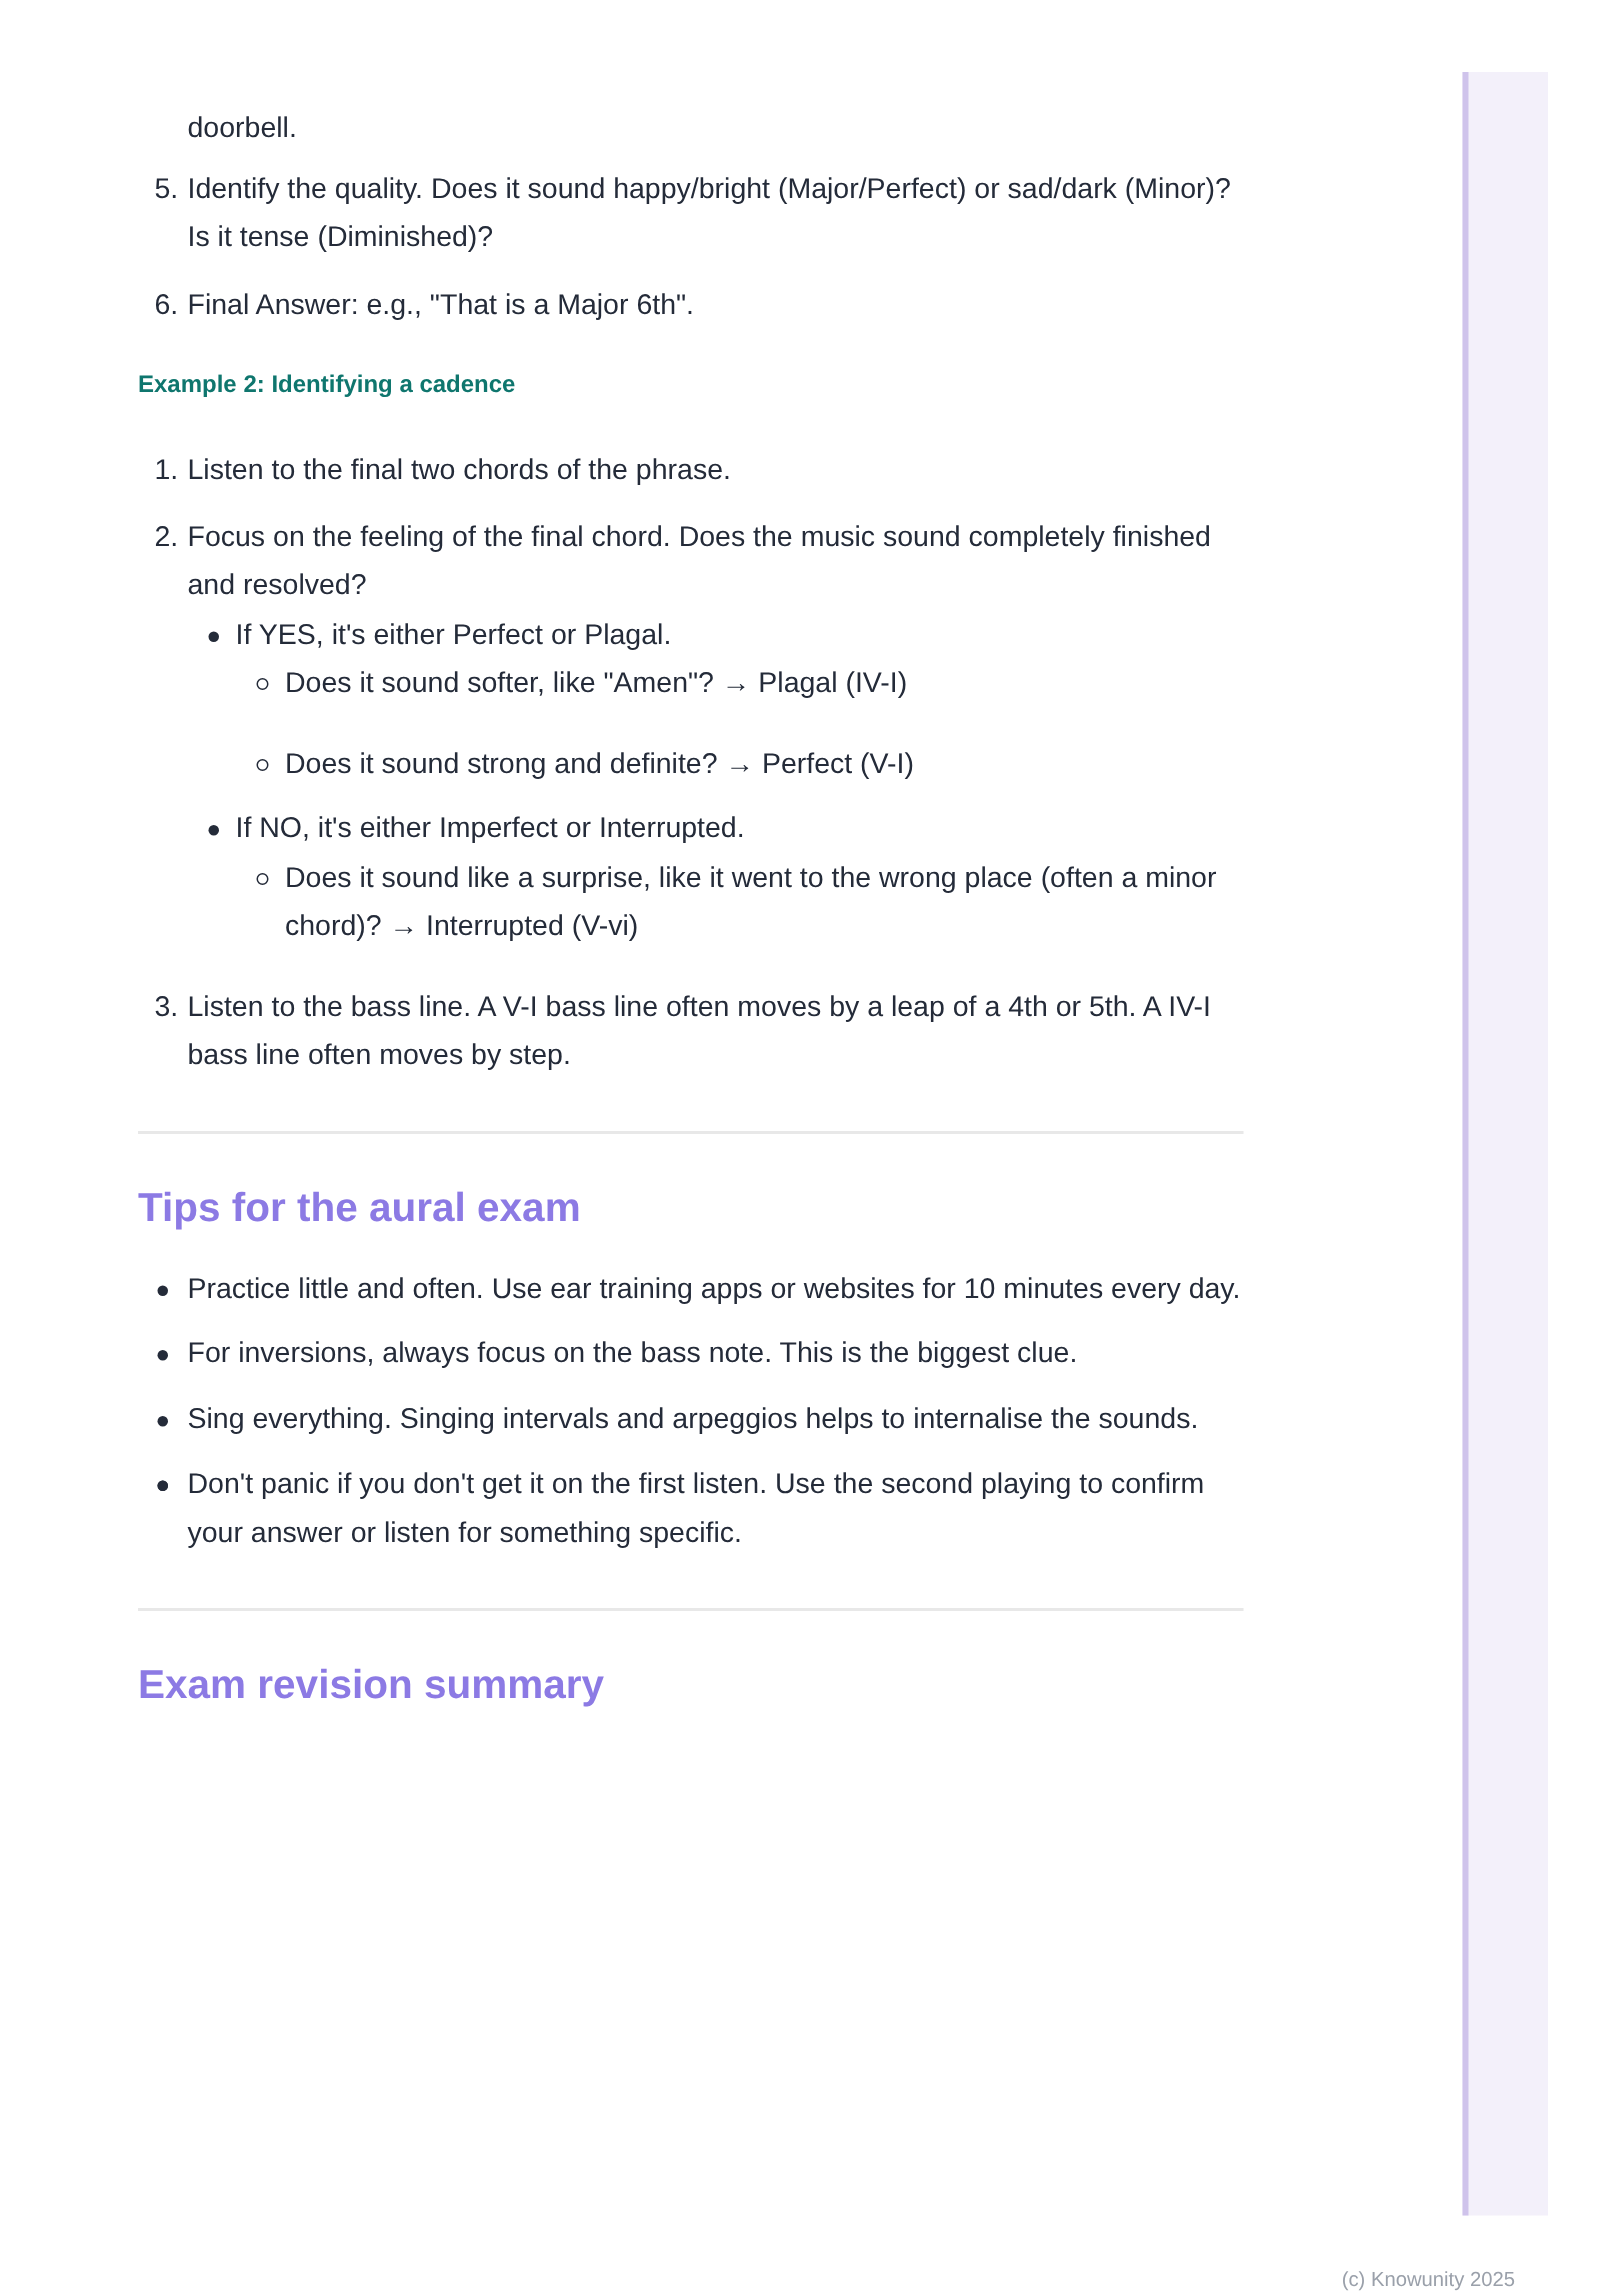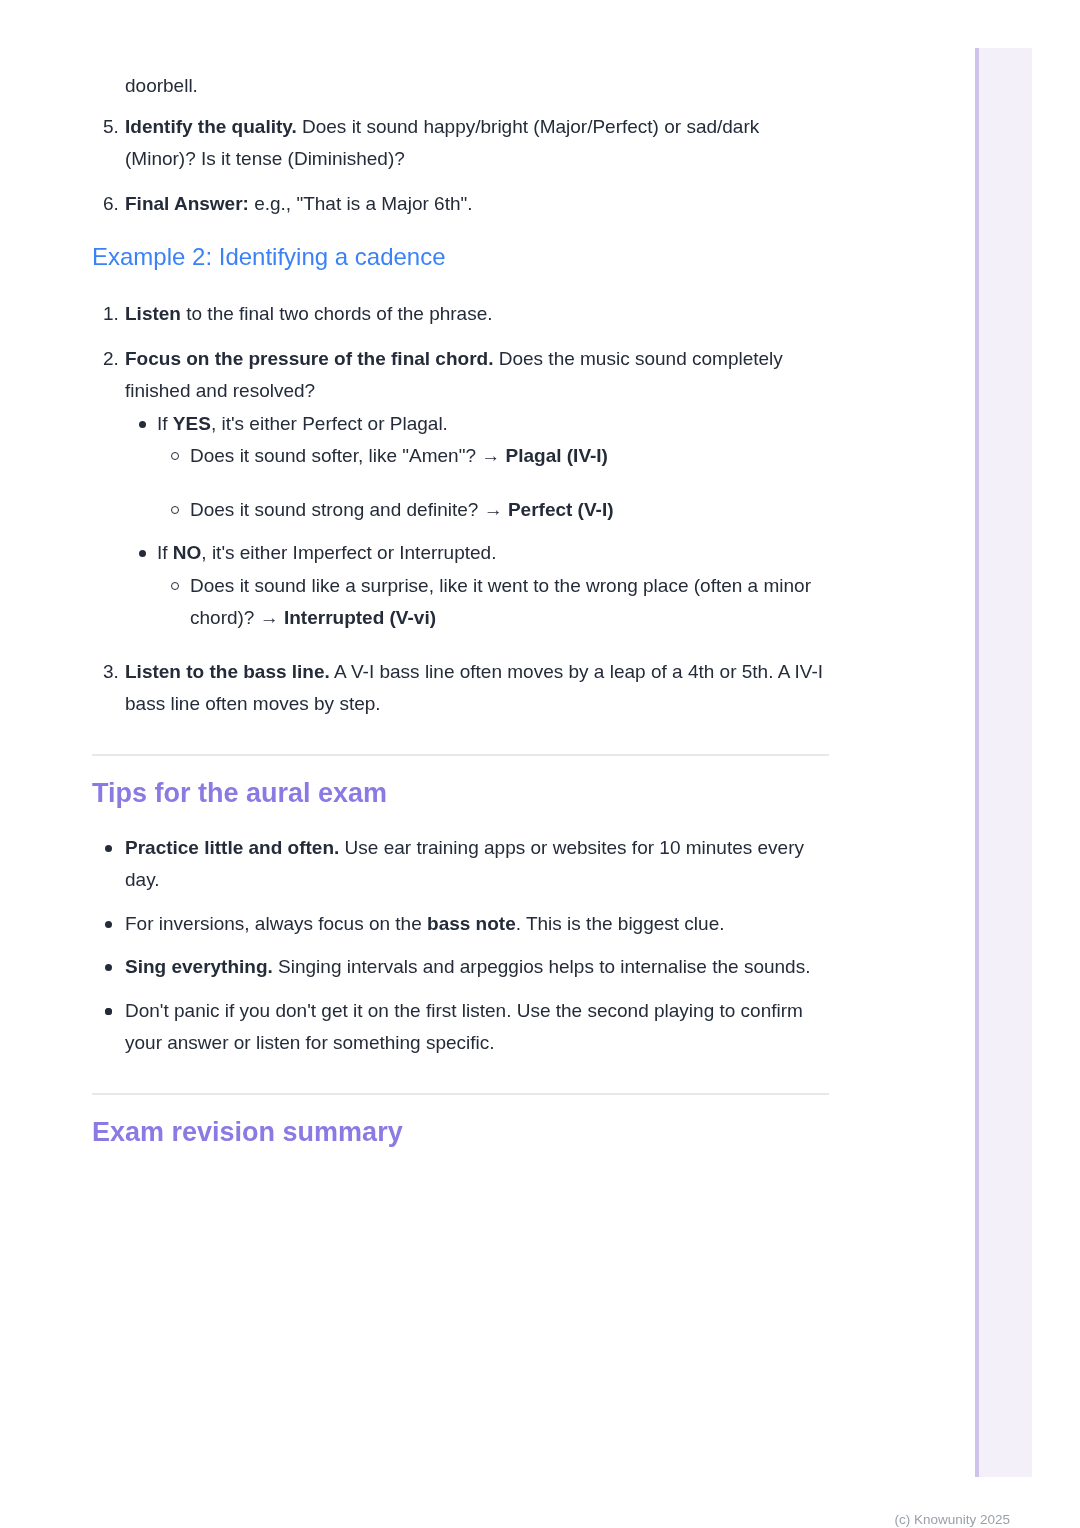--- a/index.html
+++ b/index.html
@@ -23,32 +23,32 @@
   .li-num{padding-left:33px;}
   .li-b1{padding-left:33px;}
   .li-b1n{padding-left:65px;}
   .li-b2{padding-left:98px;}
   .num{position:absolute;left:11px;top:0;}
   .bullet{position:absolute;box-sizing:border-box;}
   .dot{width:7px;height:7px;border-radius:50%;background:#242b39;top:13px;}
   .li-b1 .dot{left:13px;}
   .li-b1n .dot{left:47px;}
   .ring{width:8px;height:8px;border-radius:50%;border:1.6px solid #242b39;background:transparent;top:12px;left:79px;}
-  .b{font-weight:700;}
+  .b{font-weight:400;}
   .mb0{margin-bottom:0;}
   .mb11{margin-bottom:11px;}
   .mb21{margin-bottom:21px;}
   .h3{
-    font-size:24px;font-weight:400;line-height:28px;
-    margin:23px 0 27px 0;color:#3b82f6;
+    font-size:16px;font-weight:700;line-height:28px;
+    margin:23px 0 27px 0;color:#0f766e;
   }
   .h2{
     font-size:27px;font-weight:700;line-height:34px;
     color:#8c7ae4;
-    margin:20px 0 22px 0;
+    margin:32px 0 22px 0;
   }
   .h2.last{margin-bottom:0;}
   .divider{
     height:0;border-top:2px solid #e8e8e8;
     margin:33px 0 0 0;
   }
   .tips-list{margin-top:0;}
   .edge-stripe{
     position:absolute;
     left:975px;top:48px;
@@ -72,21 +72,21 @@
   <div class="row mb11" style="padding-left:33px;margin-bottom:8px;"><span class="seg">doorbell.</span></div>
 
   <div class="row li-num"><span class="num">5.</span><span class="seg b">Identify the quality.</span><span class="seg"> Does it sound happy/bright (Major/Perfect) or sad/dark (Minor)? Is it tense (Diminished)?</span></div>
 
   <div class="row li-num"><span class="num">6.</span><span class="seg b">Final Answer:</span><span class="seg"> e.g., "That is a Major 6th".</span></div>
 
   <div class="h3">Example 2: Identifying a cadence</div>
 
   <div class="row li-num"><span class="num">1.</span><span class="seg b">Listen</span><span class="seg"> to the final two chords of the phrase.</span></div>
 
-  <div class="row li-num mb0"><span class="num">2.</span><span class="seg b">Focus on the pressure of the final chord.</span><span class="seg"> Does the music sound completely finished and resolved?</span></div>
+  <div class="row li-num mb0"><span class="num">2.</span><span class="seg b">Focus on the feeling of the final chord.</span><span class="seg"> Does the music sound completely finished and resolved?</span></div>
 
   <div class="row li-b1n mb0"><span class="bullet dot"></span><span class="seg">If </span><span class="seg b">YES</span><span class="seg">, it's either Perfect or Plagal.</span></div>
 
   <div class="row li-b2 mb21"><span class="bullet ring"></span><span class="seg">Does it sound softer, like "Amen"? → </span><span class="seg b">Plagal (IV-I)</span></div>
 
   <div class="row li-b2 mb11"><span class="bullet ring"></span><span class="seg">Does it sound strong and definite? → </span><span class="seg b">Perfect (V-I)</span></div>
 
   <div class="row li-b1n mb0"><span class="bullet dot"></span><span class="seg">If </span><span class="seg b">NO</span><span class="seg">, it's either Imperfect or Interrupted.</span></div>
 
 

